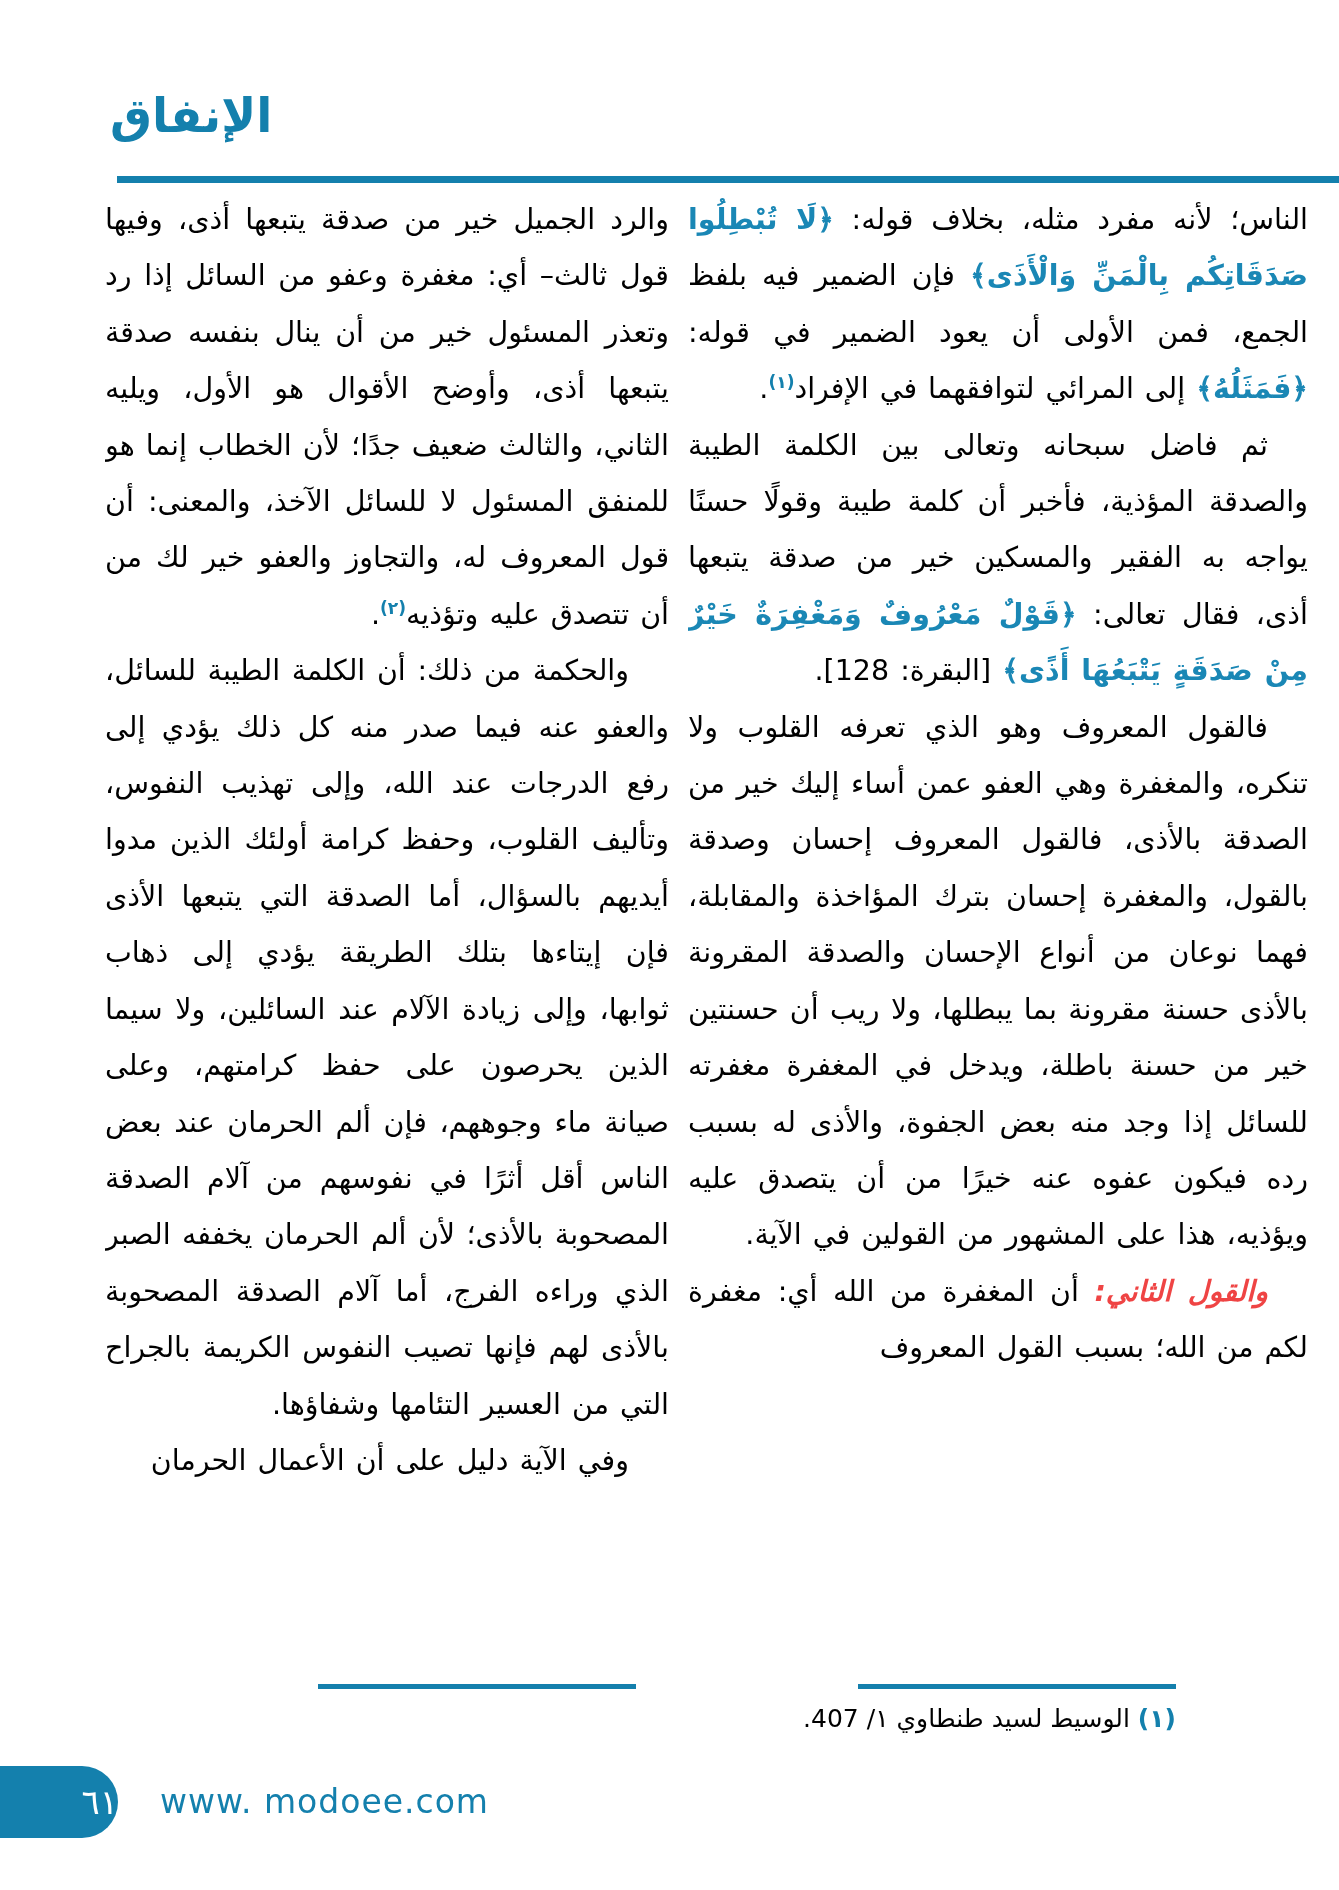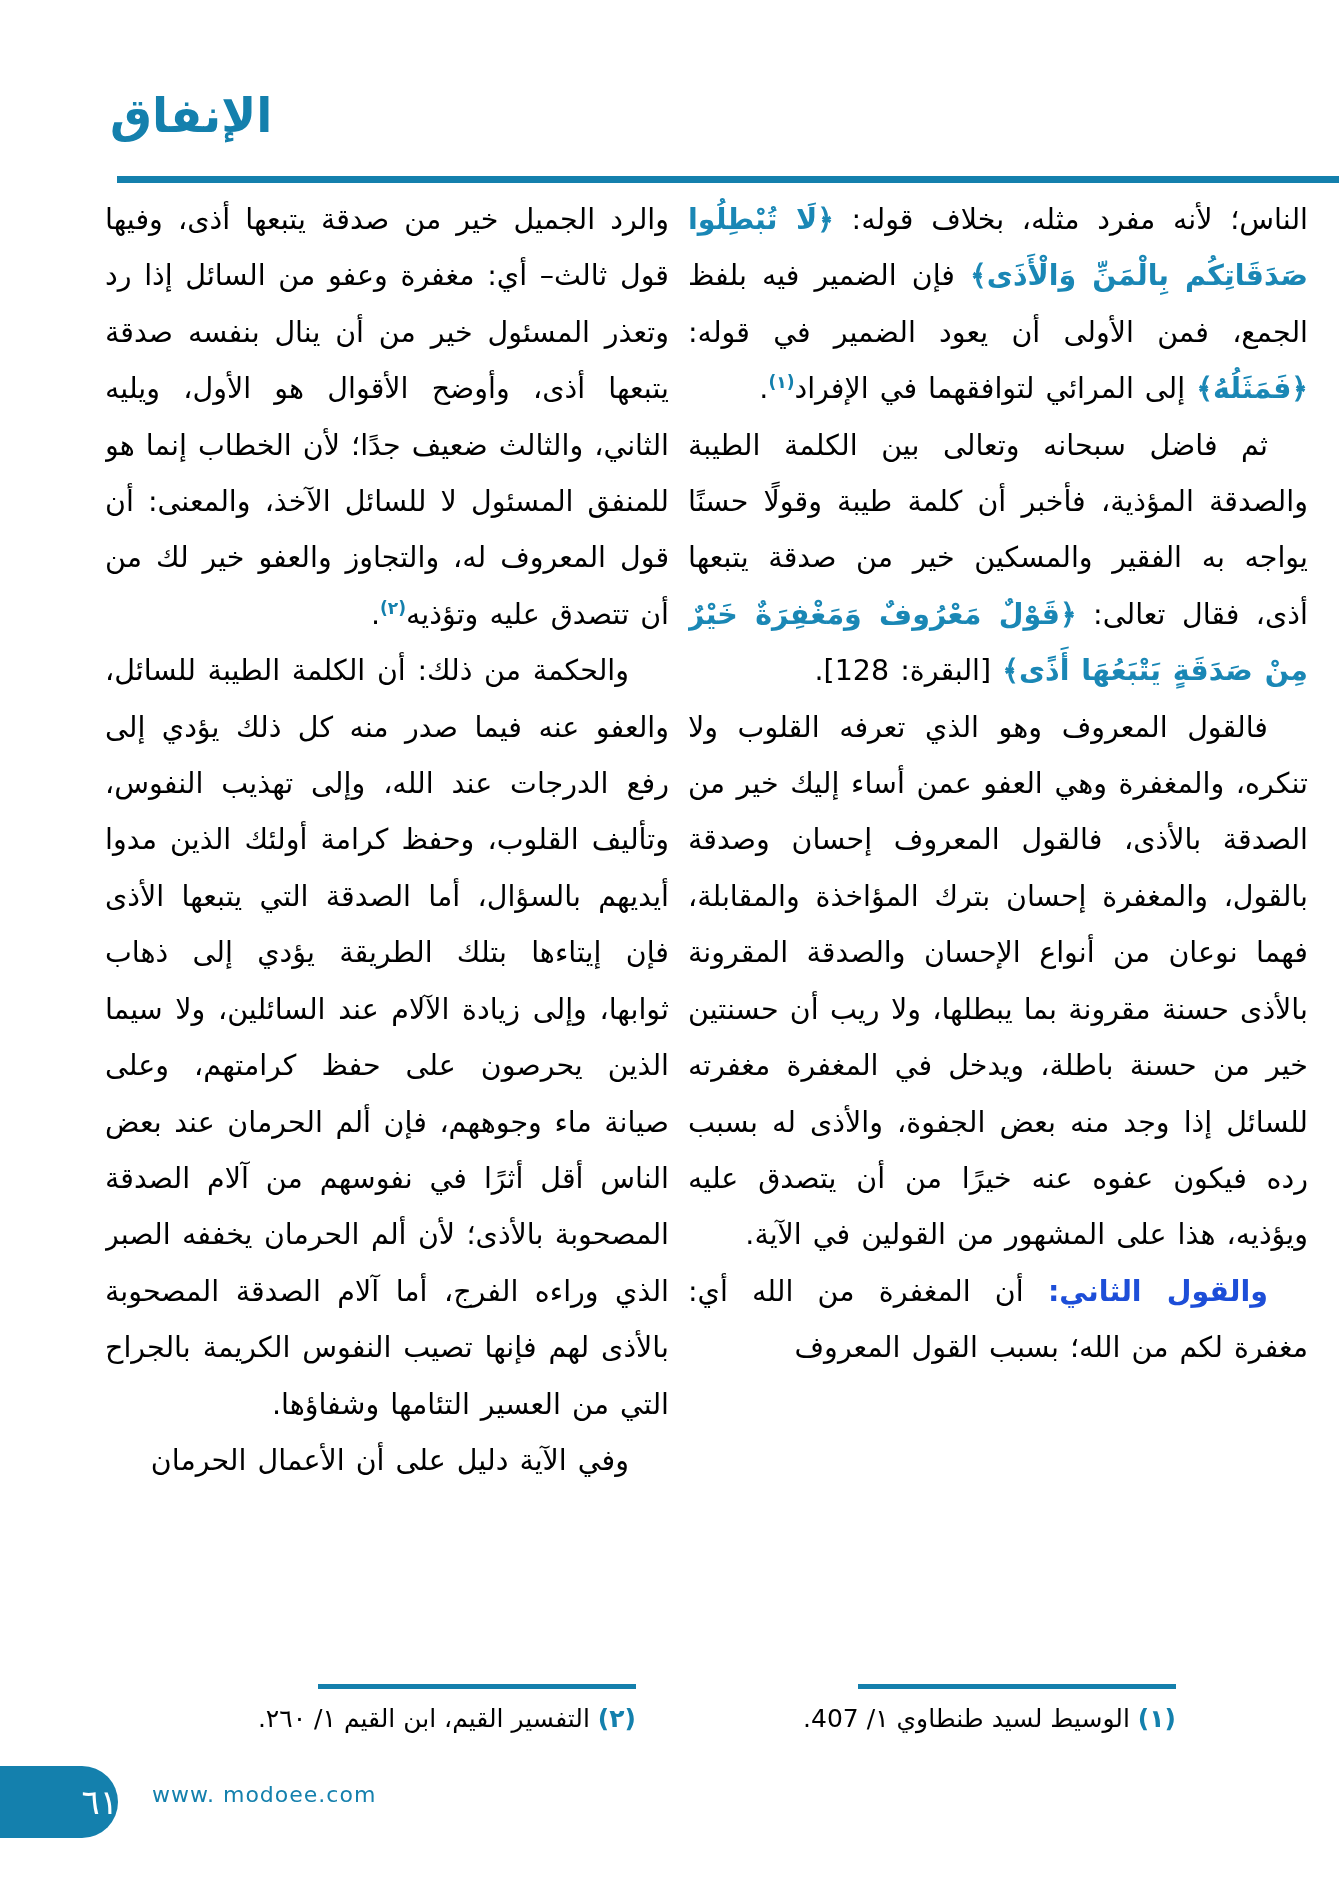--- a/index.html
+++ b/index.html
@@ -33,21 +33,21 @@
     line-height:56.4px;
     max-height:1482px;
     overflow:hidden;
     word-spacing:2px;
   }
   .col-right{right:59px;width:620px;}
   .col-left{right:698px;width:564px;}
   p.para{margin:0;padding:0;}
   p.para.indent{text-indent:40px;}
   .seg-normal{color:#000;}
-  .seg-bold{color:#1d4ed8;font-weight:bold;}
+  .seg-bold{color:#ef4444;font-weight:bold;font-style:italic;}
   .seg-verse{color:var(--verse);font-weight:bold;}
   .seg-ref{
     color:var(--accent);
     font-size:0.60em;
     vertical-align:super;
     font-weight:bold;
     line-height:0;
   }
   
   .footnote{
@@ -70,23 +70,23 @@
   .page-badge{
     position:absolute;left:0;top:1766px;
     width:118px;height:72px;
     background:var(--accent);
     border-radius:0 36px 36px 0;
     color:#ffffff;
     font-size:34px;
     display:flex;align-items:center;justify-content:flex-start;
   }
   .website{
-    position:absolute;left:152px;top:1782px;
+    position:absolute;left:160px;top:1782px;
     direction:ltr;
-    font-size:22px;
+    font-size:33px;
     letter-spacing:1px;
     color:var(--accent);
     text-align:right;
   }
 </style>
 </head>
 <body>
 
 <div class="page">
 
@@ -106,21 +106,20 @@
       <p class="para indent"><span class="seg-normal">وفي الآية دليل على أن الأعمال الحرمان</span></p>
     </div>
 
   <div class="footnote footnote-right">
     <div class="fn-rule"></div>
     <div class="fn-line"><span class="fn-marker">(١)</span> <span class="fn-body">الوسيط لسيد طنطاوي ١/ 407.</span></div>
   </div>
 
   <div class="footnote footnote-left">
     <div class="fn-rule"></div>
-    <div class="fn-line"><span class="fn-marker">(٢)</span> <span class="fn-body">التفسير القيم، ابن القيم ١/ ٢٦٠.</span></div>
   </div>
 
   <div class="page-badge">
     <span>٦١</span>
   </div>
   <div class="website">www. modoee.com</div>
 
 </div>
 
 </body></html>

